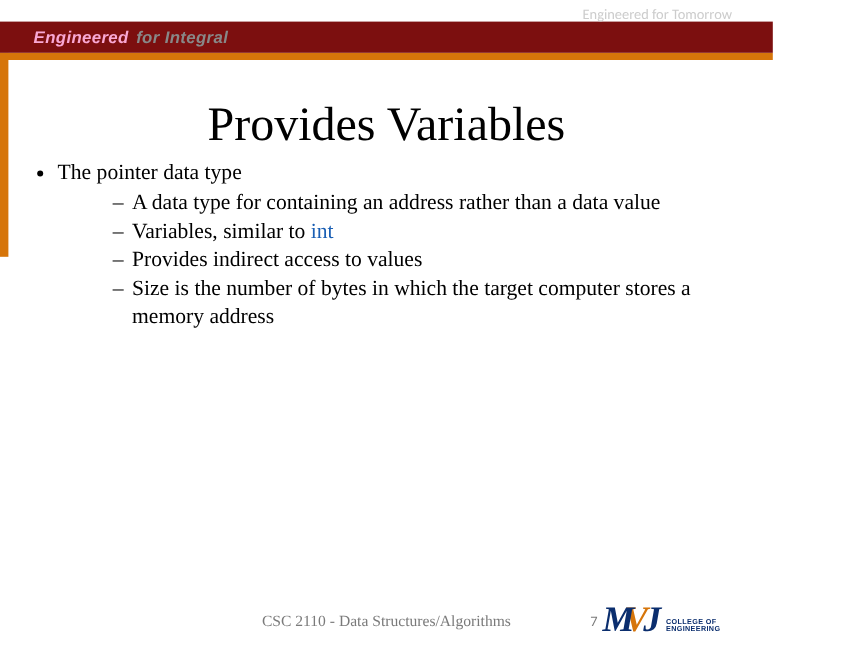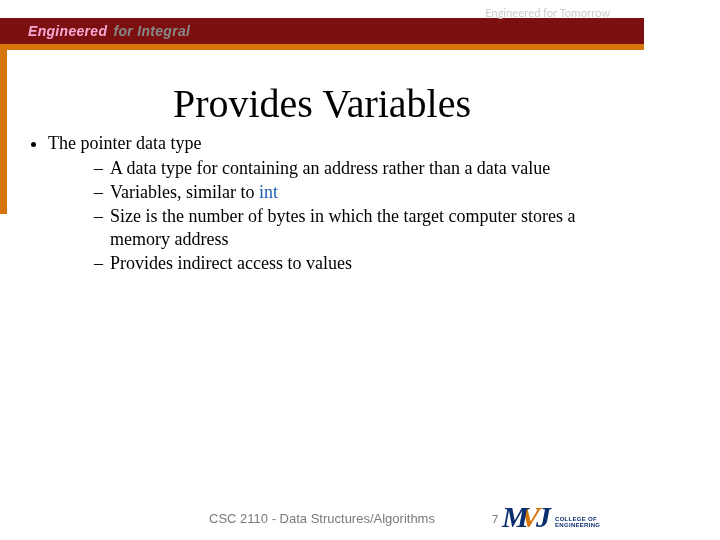--- a/index.html
+++ b/index.html
@@ -13,21 +13,21 @@
   .band-red .et .e2 { color: #888; margin-left: 2px; }
   .band-orange { position: absolute; top: 44px; left: 0; right: 0; height: 6px; background: #d6750a; z-index: 1; }
   .left-rail { position: absolute; top: 44px; left: 0; width: 7px; height: 170px; background: #d6750a; }
   .title { position: absolute; top: 80px; left: 0; right: 0; text-align: center; font-size: 40px; font-weight: 400; }
   .body { position: absolute; top: 132px; left: 30px; right: 30px; font-size: 18px; line-height: 1.28; }
   .lvl1 { margin: 0 0 0 18px; list-style: disc; }
   .lvl2 { margin: 2px 0 0 46px; list-style: none; }
   .lvl2 li { position: relative; padding-left: 16px; margin-bottom: 1px; }
   .lvl2 li::before { content: "–"; position: absolute; left: 0; }
   .kw { color: #1a5fb4; }
-  .footer { position: absolute; bottom: 14px; left: 0; right: 0; text-align: center; font-family: Liberation Sans, sans-serif; font-size: 13px; color: #7a7a7a; }
+  .footer { position: absolute; bottom: 14px; left: 0; right: 0; text-align: center; font-family: Liberation Serif, serif; font-size: 13px; color: #7a7a7a; }
   .pagenum { position: absolute; bottom: 14px; right: 146px; font-family: Calibri, Arial, sans-serif; font-size: 12px; color: #7a7a7a; }
   .logo { position: absolute; bottom: 8px; right: 14px; width: 110px; height: 40px; display: flex; align-items: flex-end; }
   .logo .v { font-family: "Times New Roman", serif; font-size: 30px; font-style: italic; font-weight: 700; color: #d6750a; line-height: 1; }
   .logo .j { font-family: "Times New Roman", serif; font-size: 30px; font-style: italic; font-weight: 700; color: #0b2e6e; line-height: 1; margin-left: -4px; }
   .logo .ce { font-family: Arial, sans-serif; font-size: 6px; font-weight: 700; color: #0b2e6e; line-height: 1; margin-left: 4px; margin-bottom: 4px; letter-spacing: .3px; }
   .logo .ce .l2 { display: block; }
   .logo .m { font-family: "Times New Roman", serif; font-size: 30px; font-style: italic; font-weight: 700; color: #0b2e6e; line-height: 1; position: absolute; left: -18px; bottom: 0; }
 </style>
 </head>
 <body>
@@ -50,22 +50,22 @@
 
   <div class="body">
     <ul class="lvl1">
       <li>
         <span>The pointer data type</span>
         <ul class="lvl2">
           <li><span>A data type for containing an address rather than a data value</span></li>
           <li>
             <span>Variables, similar to </span><span class="kw">int</span>
           </li>
+          <li><span>Provides indirect access to values</span></li>
           <li><span>Size is the number of bytes in which the target computer stores a memory address</span></li>
-          <li><span>Provides indirect access to values</span></li>
         </ul>
       </li>
     </ul>
   </div>
 
   <div class="footer">CSC 2110 - Data Structures/Algorithms</div>
   <div class="pagenum">7</div>
 
   <div class="logo">
     <span class="m">M</span>

